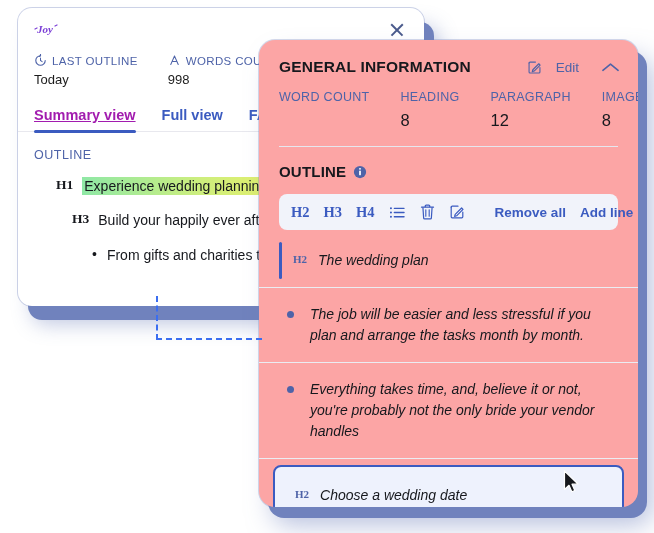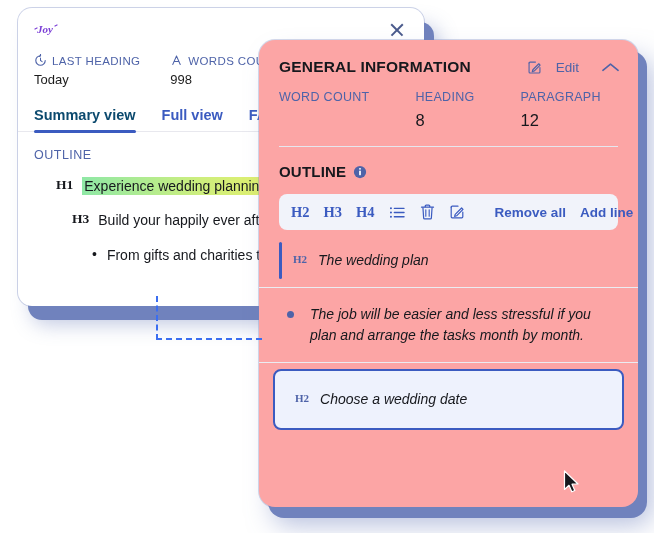--- a/index.html
+++ b/index.html
@@ -115,21 +115,21 @@
   }
   .tab {
     font-size: 14.5px;
     padding-bottom: 8px;
     color: #3b5bc0;
     font-weight: bold;
     white-space: nowrap;
     cursor: pointer;
     position: relative;
   }
-  .tab.active { color: #0c4a6e; }
+  .tab.active { color: #a21caf; text-decoration: underline; }
   .tab.active::after {
     content: "";
     position: absolute;
     left: 0; right: 0; bottom: -1.5px;
     height: 3px;
     background: #3b5bc0;
     border-radius: 2px;
   }
 
   
@@ -202,21 +202,21 @@
     color: #4e63a8;
     font-size: 13.5px;
     cursor: pointer;
     margin-right: 22px;
   }
   .chevron-btn { cursor: pointer; display: block; }
 
   .gi-stats {
     display: flex;
     padding: 14px 0 0 20px;
-    gap: 46px;
+    gap: 31px;
   }
   .gi-label {
     font-size: 12.5px;
     letter-spacing: 0.3px;
     color: #4e63a8;
     white-space: nowrap;
   }
   .gi-value {
     margin-top: 7px;
     font-size: 16.5px;
@@ -368,21 +368,21 @@
     </div>
 
     <div class="doc-stats">
       <div class="stat-col">
         <div class="stat-label">
           <svg class="mini-icon" viewBox="0 0 16 16">
             <path d="M8 2.2 A5.8 5.8 0 1 0 13.8 8" fill="none" stroke="#4e63a8" stroke-width="1.4" stroke-linecap="round"></path>
             <path d="M8 2.2 L8 0.6 M8 2.2 L6.3 3.1" fill="none" stroke="#4e63a8" stroke-width="1.4" stroke-linecap="round"></path>
             <path d="M8 5 L8 8 L10 9.4" fill="none" stroke="#4e63a8" stroke-width="1.3" stroke-linecap="round"></path>
           </svg>
-          <span>LAST HEADING</span>
+          <span>LAST OUTLINE</span>
         </div>
         <div class="stat-value">Today</div>
       </div>
 
       <div class="stat-col">
         <div class="stat-label">
           <svg class="mini-icon" viewBox="0 0 16 16">
             <path d="M8 2.5 L3.4 13 M8 2.5 L12.6 13 M5.2 9.2 L10.8 9.2" fill="none" stroke="#4e63a8" stroke-width="1.25" stroke-linecap="round"></path>
           </svg>
           <span>WORDS COUNT</span>
@@ -504,20 +504,24 @@
         <span class="bar"></span>
         <span class="item-tag">H2</span>
         <span class="item-text">The wedding plan</span>
       </div>
 
       <div class="ol-item">
         <span class="item-bullet"></span>
         <span class="item-text">The job will be easier and less stressful if you plan and arrange the tasks month by month.</span>
       </div>
 
+      <div class="ol-item">
+        <span class="item-bullet"></span>
+        <span class="item-text">Everything takes time, and, believe it or not, you're probably not the only bride your vendor handles</span>
+      </div>
 
       <div class="ol-item selected">
         <span class="item-tag">H2</span>
         <span class="item-text">Choose a wedding date</span>
       </div>
 
     </div>
   </div>
 
   <svg class="mouse-cursor" width="18" height="26" viewBox="0 0 18 26">

